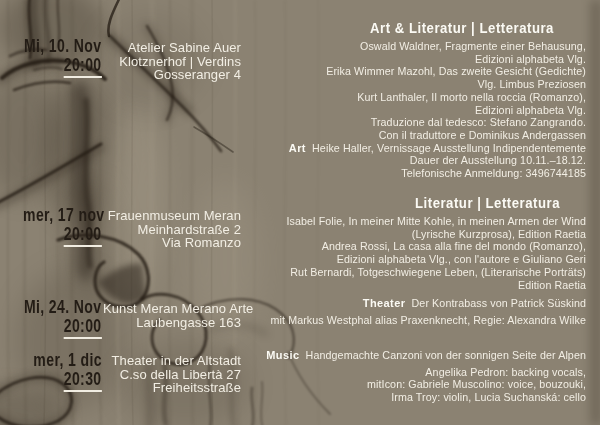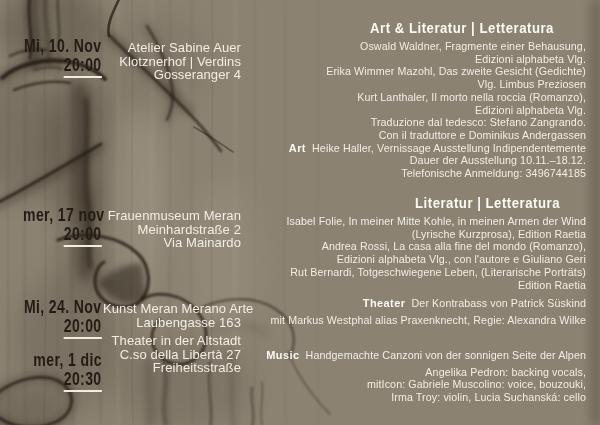--- a/index.html
+++ b/index.html
@@ -14,21 +14,21 @@
   .datetime{position:absolute;left:0;width:102px;text-align:right;color:#231c15;z-index:2;line-height:19px;}
   .disp-date{display:inline-block;transform:scaleX(.78);transform-origin:100% 50%;
     font-size:18px;font-weight:bold;letter-spacing:.5px;white-space:pre;}
   .time-inner{border-bottom:2.5px solid #f1ede2;padding-bottom:1px;}
   .dt0{top:37px}.dt1{top:206px}.dt2{top:298px}.dt3{top:351px}
 
   
   .venue{position:absolute;left:103px;width:138px;text-align:right;color:#f2eee4;
     font-size:13px;line-height:13.6px;letter-spacing:.1px;z-index:2;}
   .venue div{white-space:pre;}
-  .v0{top:41px}.v1{top:209px}.v2{top:302px}.v3{top:334px}
+  .v0{top:41px}.v1{top:209px}.v2{top:302px}.v3{top:354px}
 
   
   .section{position:absolute;left:239px;width:347px;color:#f2eee4;z-index:2;text-align:right;}
   .s0{top:19px}.s1{top:194px}.s2{top:297px}.s3{top:349px}
   .sec-heading{line-height:18px;height:18px;}
   .sec-heading .disp{display:inline-block;transform:scaleX(.85);transform-origin:0 50%;
     font-size:15.5px;font-weight:bold;letter-spacing:.6px;color:#fbfaf4;white-space:pre;}
   .sec-lines{margin-top:3px;font-size:10.7px;line-height:12.7px;letter-spacing:.1px;}
   .sec-lines.nohead{margin-top:0;}
   .line{white-space:pre;}
@@ -137,21 +137,21 @@
         <div class="venue-line">Klotznerhof | Verdins</div>
         <div class="venue-line">Gosseranger 4</div>
       </div>
       <div class="datetime dt1">
         <div class="date"><span class="disp-date">mer, 17 nov</span></div>
         <div class="time"><span class="disp-date"><span class="time-inner">20:00</span></span></div>
       </div>
       <div class="venue v1">
         <div class="venue-line">Frauenmuseum Meran</div>
         <div class="venue-line">Meinhardstraße 2</div>
-        <div class="venue-line">Via Mainardo</div>
+        <div class="venue-line">Via Romanzo</div>
       </div>
       <div class="datetime dt2">
         <div class="date"><span class="disp-date">Mi, 24. Nov</span></div>
         <div class="time"><span class="disp-date"><span class="time-inner">20:00</span></span></div>
       </div>
       <div class="venue v2">
         <div class="venue-line">Kunst Meran Merano Arte</div>
         <div class="venue-line">Laubengasse 163</div>
       </div>
       <div class="datetime dt3">

